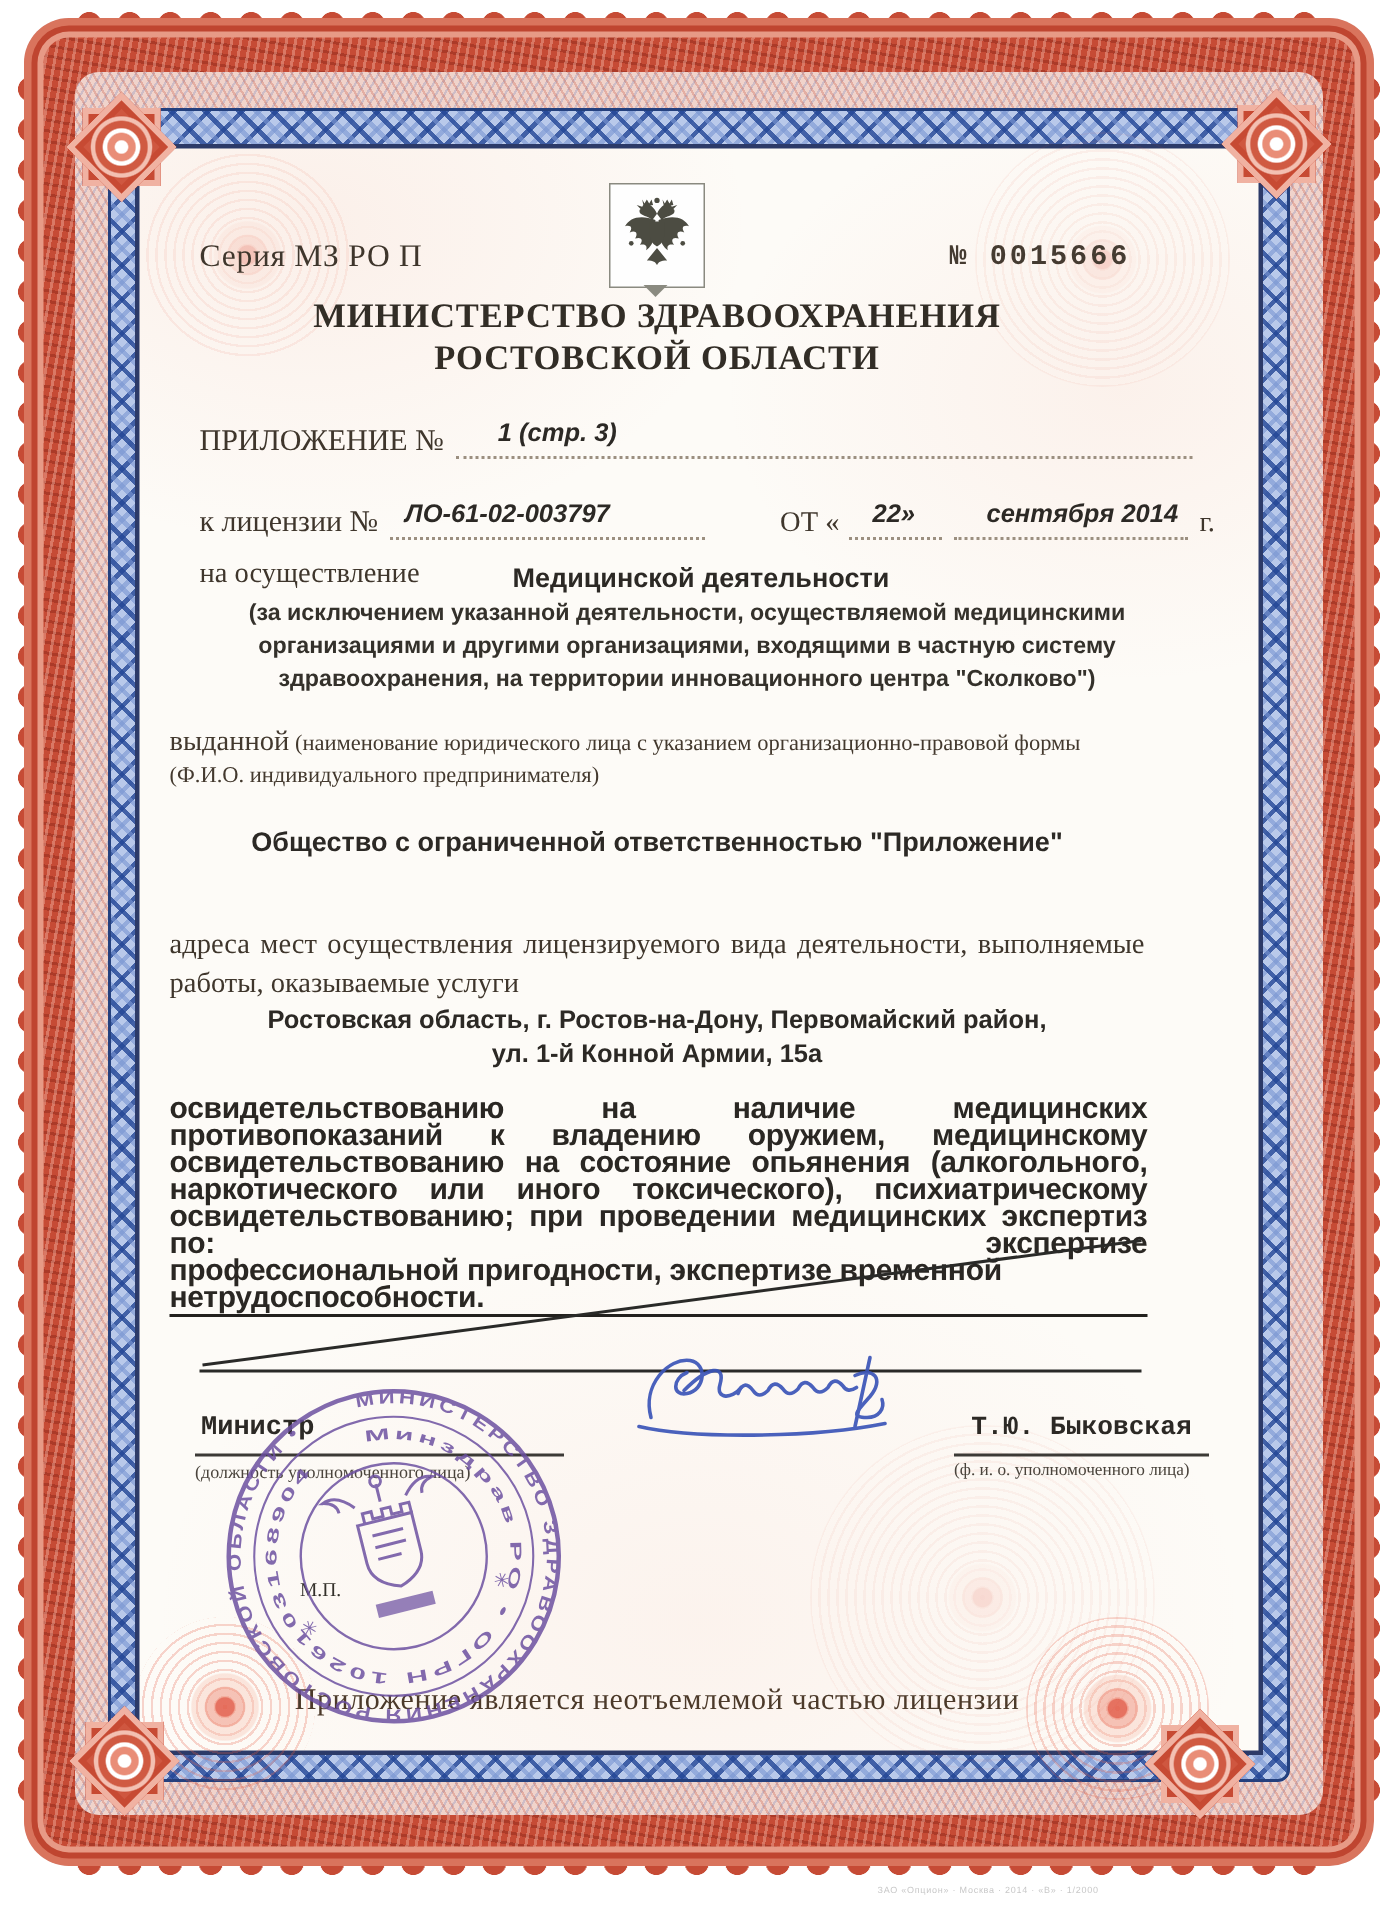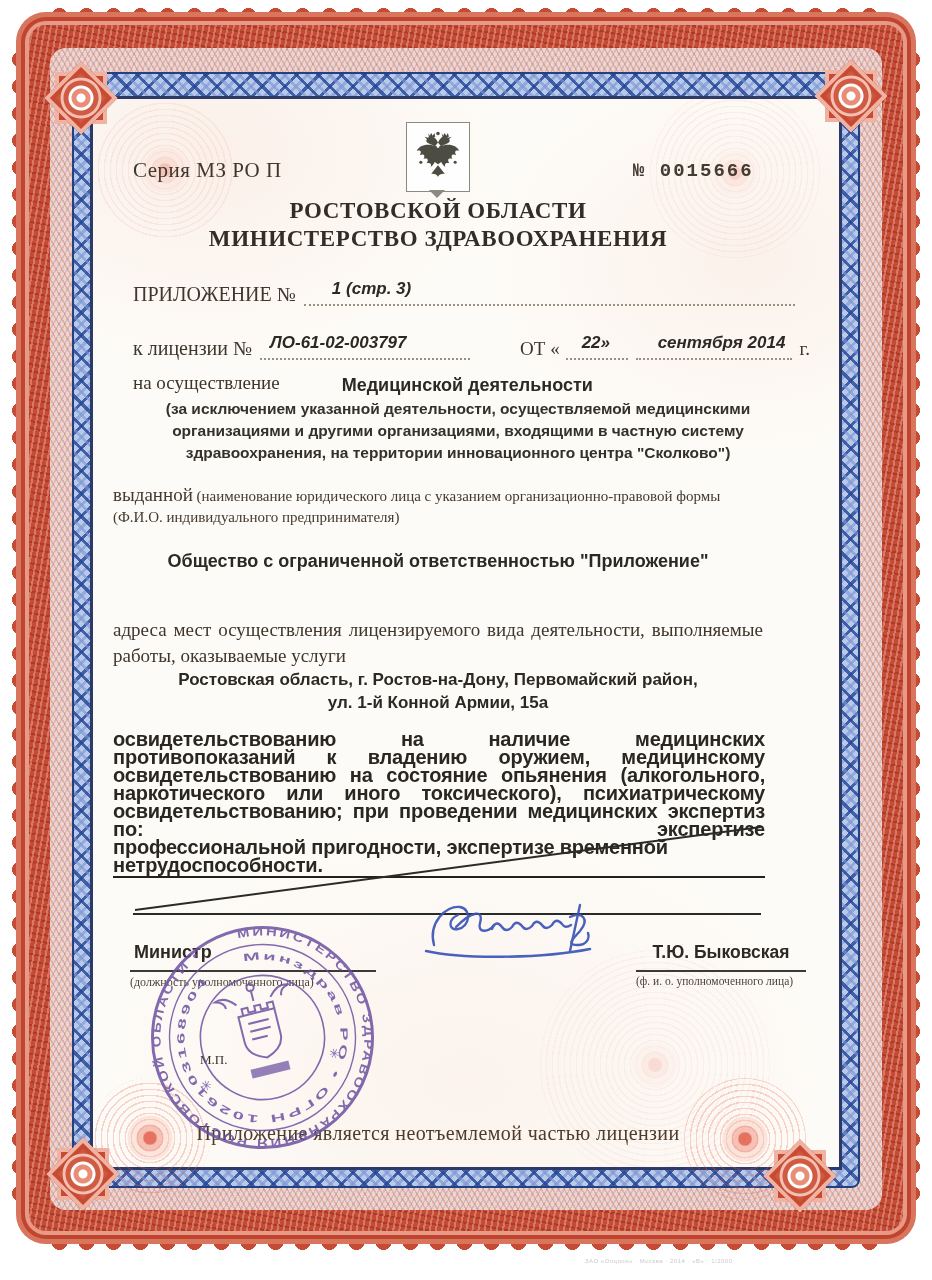--- a/index.html
+++ b/index.html
@@ -114,21 +114,21 @@
                    font-size:17px; line-height:23px; }
 
   .services { left:113px; top:730px; width:652px; font-size:20px; line-height:18px;
               color:#2a2723; letter-spacing:-.2px; }
   .services-main { text-align:justify; text-align-last:justify; }
   .services-underlined { border-bottom:2.5px solid #23211e; padding-bottom:2px; }
 
   .zlines { left:113px; top:824px; }
 
   .sig-col { position:absolute; }
-  .sig-name { font-size:18px; margin-left:4px; }
+  .sig-name { font-size:18px; margin-left:4px;font-family:Liberation Mono, monospace; }
   .sig-line { border-top:2px solid #3c3a36; margin-top:7px; }
   .sig-caption { font-size:12px; color:#4a443c; margin-top:3px; }
   .col-pos { left:130px; top:942px; width:246px; }
   .col-sign { left:412px; top:942px; width:198px; }
   .col-sign .spacer { height:22px; }
   .col-name { left:636px; top:942px; width:170px; }
   .col-name .sig-name { font-size:17.5px; text-align:center; margin:0; }
 
   .signature-svg { left:420px; top:893px; z-index:3; }
 
@@ -199,22 +199,22 @@
         <circle cx="17" cy="62" r="3"></circle>
           <circle cx="83" cy="62" r="3"></circle>
       </g>
     </svg>
   </div>
   <div class="abs arms-point"></div>
 
   <div class="abs serif doc-number">№ 0015666</div>
 
   <div class="abs serif title-block">
+    <div>МИНИСТЕРСТВО ЗДРАВООХРАНЕНИЯ</div>
     <div>РОСТОВСКОЙ ОБЛАСТИ</div>
-    <div>МИНИСТЕРСТВО ЗДРАВООХРАНЕНИЯ</div>
   </div>
 
   <div class="row appendix-row">
     <span class="serif lbl">ПРИЛОЖЕНИЕ №</span>
     <span class="fill">
       <b class="fv sansb">1 (стр. 3)</b>
     </span>
   </div>
 
   <div class="row license-row">

